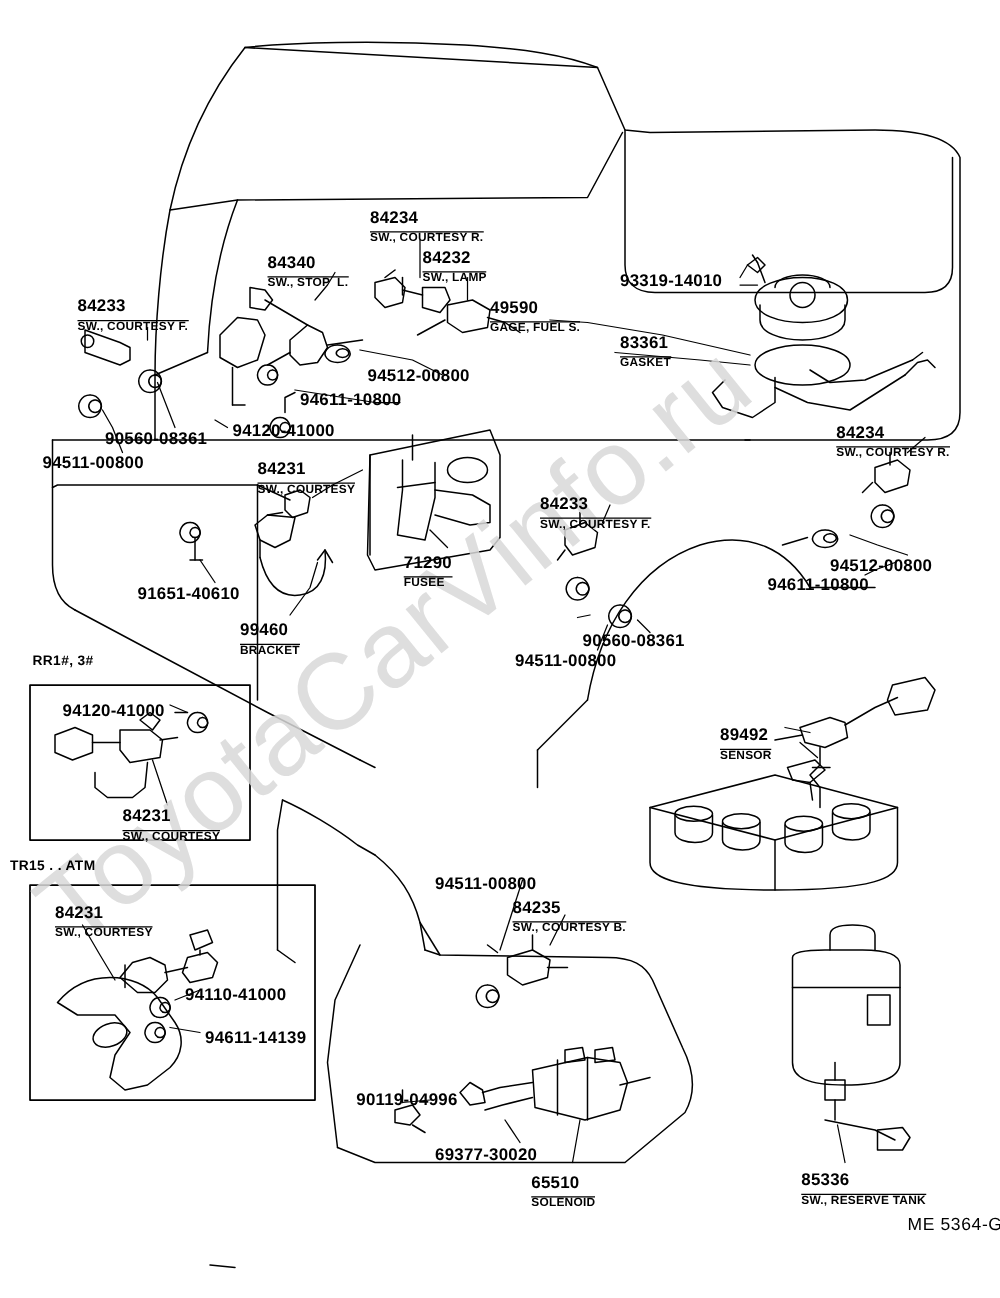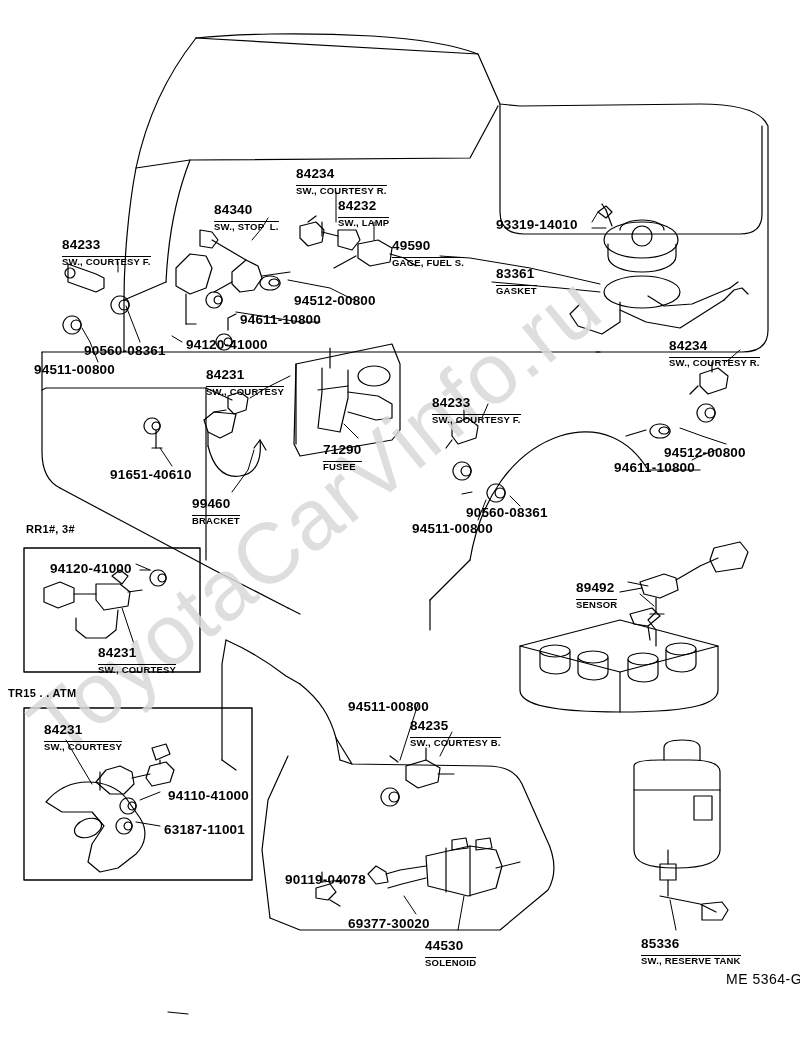--- a/index.html
+++ b/index.html
@@ -347,19 +347,19 @@
     <div class="lbl" style="left: 614px; top: 461px;"><div class="pn">94611-10800</div></div>
     <div class="lbl" style="left: 192px; top: 497px;"><div class="pn underline">99460</div><div class="desc">BRACKET</div></div>
     <div class="lbl" style="left: 466px; top: 506px;"><div class="pn">90560-08361</div></div>
     <div class="lbl" style="left: 412px; top: 522px;"><div class="pn">94511-00800</div></div>
     <div class="lbl" style="left: 50px; top: 562px;"><div class="pn">94120-41000</div></div>
     <div class="lbl" style="left: 576px; top: 581px;"><div class="pn underline">89492</div><div class="desc">SENSOR</div></div>
     <div class="lbl" style="left: 98px; top: 646px;"><div class="pn underline">84231</div><div class="desc">SW., COURTESY</div></div>
     <div class="lbl" style="left: 348px; top: 700px;"><div class="pn">94511-00800</div></div>
     <div class="lbl" style="left: 410px; top: 719px;"><div class="pn underline">84235</div><div class="desc">SW., COURTESY B.</div></div>
     <div class="lbl" style="left: 44px; top: 723px;"><div class="pn underline">84231</div><div class="desc">SW., COURTESY</div></div>
-    <div class="lbl" style="left: 168px; top: 789px;"><div class="pn">94110-41000</div></div>
-    <div class="lbl" style="left: 164px; top: 823px;"><div class="pn">63187-11001</div></div>
-    <div class="lbl" style="left: 285px; top: 873px;"><div class="pn">90119-04078</div></div>
+    <div class="lbl" style="left: 148px; top: 789px;"><div class="pn">94110-41000</div></div>
+    <div class="lbl" style="left: 164px; top: 823px;"><div class="pn">94611-14139</div></div>
+    <div class="lbl" style="left: 285px; top: 873px;"><div class="pn">90119-04996</div></div>
     <div class="lbl" style="left: 348px; top: 917px;"><div class="pn">69377-30020</div></div>
-    <div class="lbl" style="left: 425px; top: 939px;"><div class="pn underline">44530</div><div class="desc">SOLENOID</div></div>
+    <div class="lbl" style="left: 425px; top: 939px;"><div class="pn underline">65510</div><div class="desc">SOLENOID</div></div>
     <div class="lbl" style="left: 641px; top: 937px;"><div class="pn underline">85336</div><div class="desc">SW., RESERVE TANK</div></div>
   </div>
 
 </body></html>

